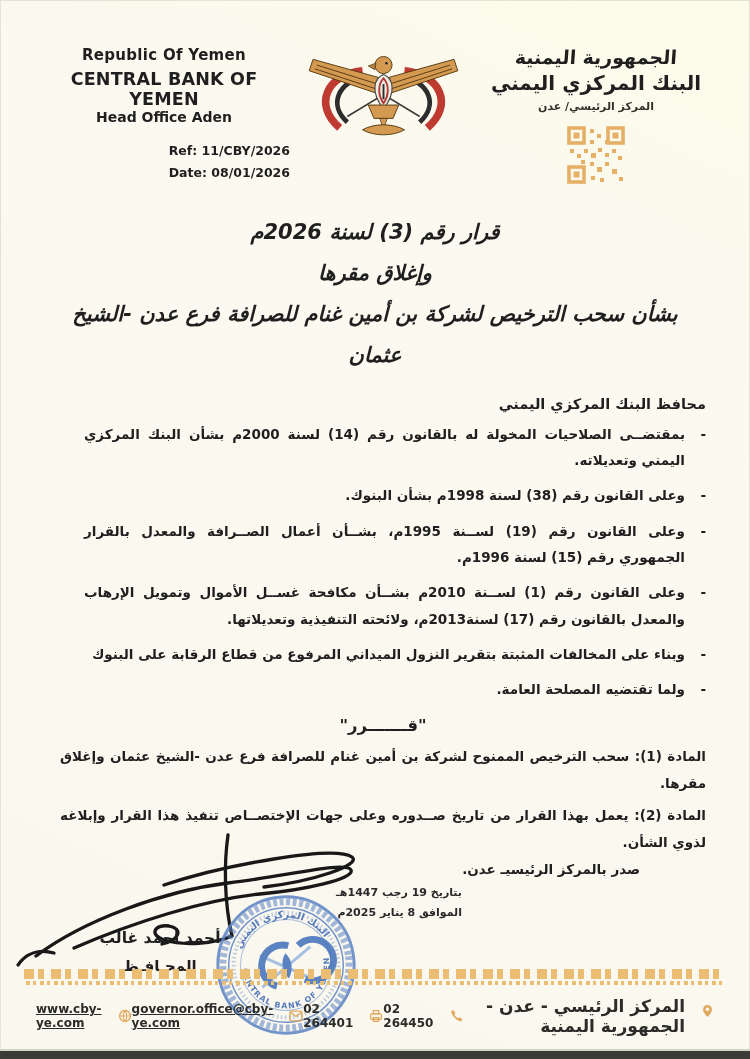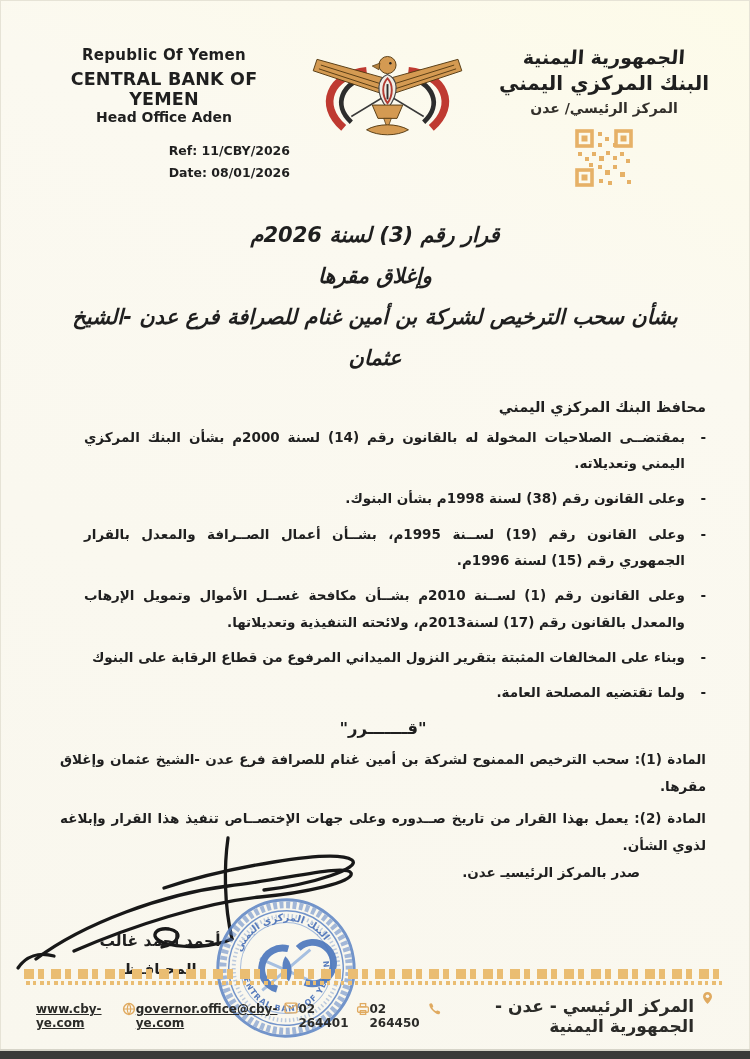--- a/index.html
+++ b/index.html
@@ -3,32 +3,32 @@
 <meta charset="utf-8">
 <style>
   html,body{margin:0;padding:0;background:#e9e7df;}
   .page{
     position:relative;width:750px;height:1059px;margin:0 auto;
     background:linear-gradient(205deg,#fdfbe9 0%,#fbf9f0 28%,#faf8ef 60%,#f9f7ee 100%);
     font-family:"DejaVu Sans",sans-serif;color:#1f1f1f;overflow:hidden;
     box-shadow:inset 0 0 0 1px #e6e3d6;
   }
   
-  .header{display:flex;align-items:flex-start;padding:46px 26px 0 38px;}
+  .header{display:flex;align-items:flex-start;padding:46px 34px 0 38px;}
   .h-left{width:252px;text-align:center;}
   .h-left .l1{font-size:15px;font-weight:700;letter-spacing:.3px;}
   .h-left .l2{font-size:17.5px;font-weight:700;margin-top:5px;letter-spacing:.2px;}
   .h-left .l3{font-size:14px;font-weight:700;}
   .refs{margin-top:18px;text-align:right;padding-left:40px;font-size:12.5px;font-weight:700;}
   .refs div{margin-bottom:7px;}
   .h-center{flex:1;display:flex;justify-content:center;padding-top:0;}
   .h-right{width:240px;text-align:center;direction:rtl;}
   .h-right .cal{font-size:19px;font-weight:700;transform:skewX(-4deg);}
   .h-right .bank{font-size:20px;font-weight:700;margin-top:3px;}
-  .h-right .office{font-size:14px;font-weight:700;margin-top:5px;color:#33302b;}
+  .h-right .office{font-size:11px;font-weight:700;margin-top:5px;color:#33302b;}
   .qr-wrap{margin-top:13px;}
   
   .title{direction:rtl;text-align:center;font-weight:700;font-size:21px;line-height:1.95;margin-top:24px;padding:0 60px;font-style:italic;}
   
   .bodytxt{direction:rtl;padding:0 44px 0 60px;margin-top:20px;}
   .heading{font-weight:700;font-size:14.5px;}
   .bullets{padding-left:24px;}
   .bullet{display:flex;gap:11px;margin-top:9px;font-size:13.5px;font-weight:700;line-height:1.95;}
   .bullet .dash{flex:0 0 10px;}
   .bullet .txt{flex:1;text-align:justify;}
@@ -42,21 +42,21 @@
   .stamp{position:absolute;left:212px;top:14px;transform:rotate(-8deg);opacity:.85;}
   .sig-name{position:absolute;left:74px;top:52px;width:172px;text-align:center;font-weight:700;}
   .sig-name .nm{font-size:15.5px;}
   .sig-name .ttl{font-size:15px;margin-top:10px;letter-spacing:1px;}
   
   .footer{position:absolute;left:0;right:0;bottom:0;}
   .band{margin:0 24px;}
   .band .r1{height:10px;background:repeating-linear-gradient(90deg,#eabd72 0 10px,rgba(0,0,0,0) 10px 14px,#eabd72 14px 20px,rgba(0,0,0,0) 20px 27px);}
   .band .r2{height:4px;margin-top:2px;background:repeating-linear-gradient(90deg,rgba(0,0,0,0) 0 2px,#eabd72 2px 6px,rgba(0,0,0,0) 6px 9px,#eabd72 9px 12px,rgba(0,0,0,0) 12px 14px);}
   .contact{display:flex;align-items:center;justify-content:space-between;padding:11px 36px 0 36px;}
-  .c-item{display:flex;align-items:flex-start;gap:7px;font-size:12px;font-weight:700;color:#2b2b28;}
+  .c-item{display:flex;align-items:center;gap:16px;font-size:12px;font-weight:700;color:#2b2b28;}
   .c-item.link span{text-decoration:underline;}
   .c-item.address{direction:rtl;font-size:17px;}
   .c-item svg{flex:0 0 auto;}
   .pin-raised{position:relative;top:-5px;}
   .bottom{margin-top:13px;height:8px;background:#3b3b39;border-top:2px solid #d6d4c8;}
 </style>
 </head>
 <body>
 
 <div class="page">
@@ -175,20 +175,24 @@
     </div>
 
     <div class="decision">"قـــــــرر"</div>
     <div class="article">المادة (1): سحب الترخيص الممنوح لشركة بن أمين غنام للصرافة فرع عدن -الشيخ عثمان وإغلاق مقرها.</div>
     <div class="article">المادة (2): يعمل بهذا القرار من تاريخ صــدوره وعلى جهات الإختصــاص تنفيذ هذا القرار وإبلاغه لذوي الشأن.</div>
     <div class="issued">صدر بالمركز الرئيسيـ عدن.</div>
   </div>
 
   <div class="sign">
 
+    <div class="sig-dates">
+      <div>بتاريخ 19 رجب 1447هـ</div>
+      <div>الموافق 8 يناير 2025م</div>
+    </div>
 
     <svg class="sig-svg" width="345" height="152" viewBox="0 0 345 152">
       <g fill="none" stroke="#181818" stroke-width="3.3" stroke-linecap="round">
         <path d="M6 142 C 14 130 27 126 42 130"></path>
         <path d="M24 133 C 72 97 152 68 216 60 C 276 53 334 38 339 47 C 343 56 292 67 248 71 C 192 77 122 99 62 125"></path>
         <path d="M152 62 C 212 42 322 22 340 34 C 350 42 302 58 252 64"></path>
         <path d="M216 12 C 212 40 212 78 220 113"></path>
         <path d="M220 113 C 202 121 172 123 152 117 C 137 112 142 101 157 103 C 172 106 167 117 150 121"></path>
       </g>
     </svg>

